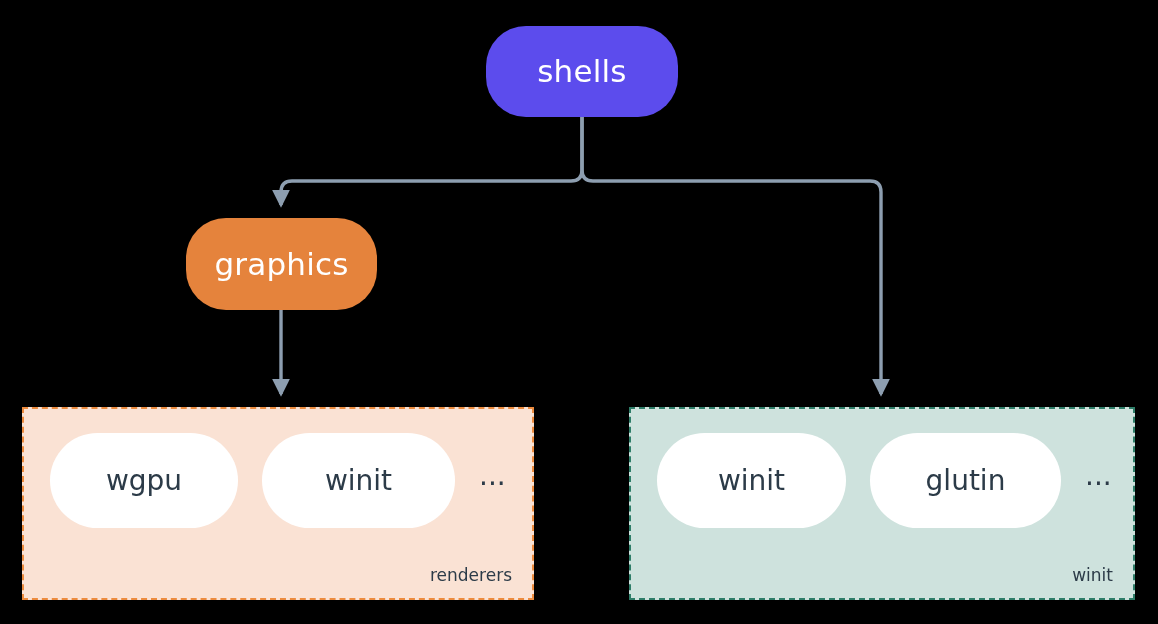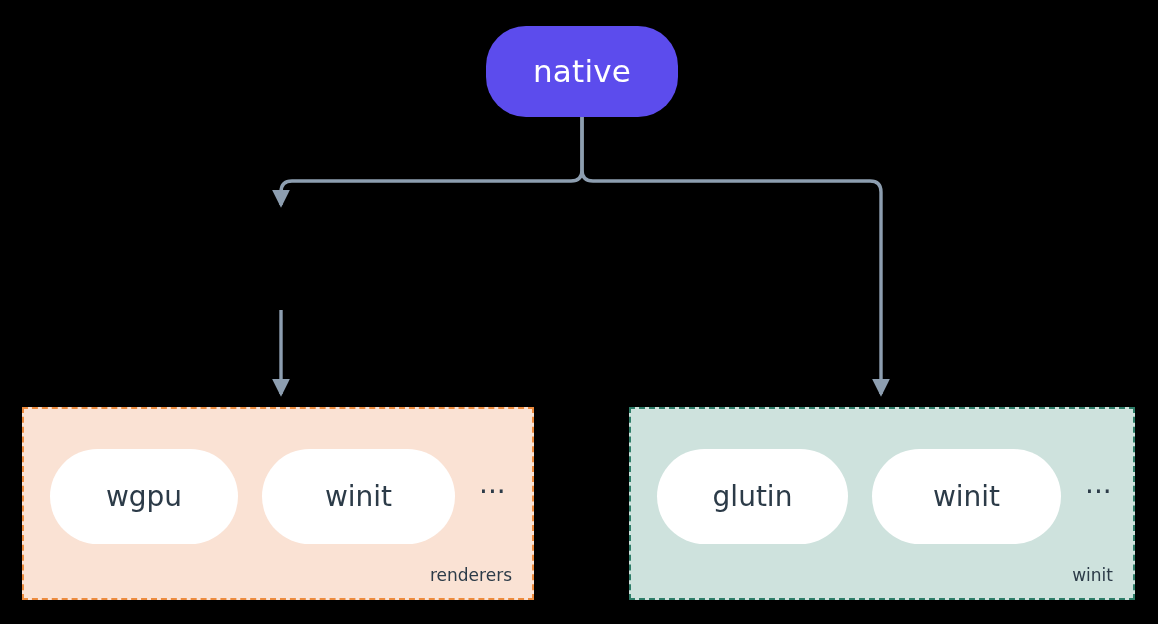--- a/index.html
+++ b/index.html
@@ -90,21 +90,20 @@
     box-sizing: border-box;
     display: flex;
     align-items: center;
     justify-content: center;
     height: 95px;
     background: #ffffff;
     border-radius: 48px;
     color: #2c3b48;
     font-size: 28px;
     line-height: 1;
-    margin-top: 16px;
   }
   .pill-w188 { width: 188px; }
   .pill-w193 { width: 193px; }
   .pill-w189 { width: 189px; }
   .pill-w191 { width: 191px; }
   .ellipsis {
     color: #2c3b48;
     font-size: 28px;
     line-height: 1;
     padding-bottom: 10px;
@@ -131,43 +130,46 @@
     </defs>
 
     <path d="M582,117 L582,170 Q582,181 571,181 L292,181 Q281,181 281,192 L281,205" fill="none" stroke="#8d9eb0" stroke-width="3.4" marker-end="url(#arrowhead)"></path>
 
     <path d="M582,117 L582,170 Q582,181 593,181 L870,181 Q881,181 881,192 L881,394" fill="none" stroke="#8d9eb0" stroke-width="3.4" marker-end="url(#arrowhead)"></path>
 
     <path d="M281,310 L281,394" fill="none" stroke="#8d9eb0" stroke-width="3.4" marker-end="url(#arrowhead)"></path>
   </svg>
 
   <div class="node node-native">
-    <span>native</span>
+    <span>shells</span>
   </div>
 
+  <div class="node node-graphics">
+    <span>graphics</span>
+  </div>
 
   <div class="group group-renderers">
     <div class="group-items">
       <div class="pill pill-w188">
         <span>wgpu</span>
       </div>
       <div class="pill pill-w193">
         <span>winit</span>
       </div>
       <span class="ellipsis">...</span>
     </div>
     <div class="group-label">renderers</div>
   </div>
 
   <div class="group group-shells">
     <div class="group-items">
+      <div class="pill pill-w189">
+        <span>winit</span>
+      </div>
       <div class="pill pill-w191">
         <span>glutin</span>
-      </div>
-      <div class="pill pill-w189">
-        <span>winit</span>
       </div>
       <span class="ellipsis">...</span>
     </div>
     <div class="group-label">winit</div>
   </div>
 
 </div>
 
 </body></html>

